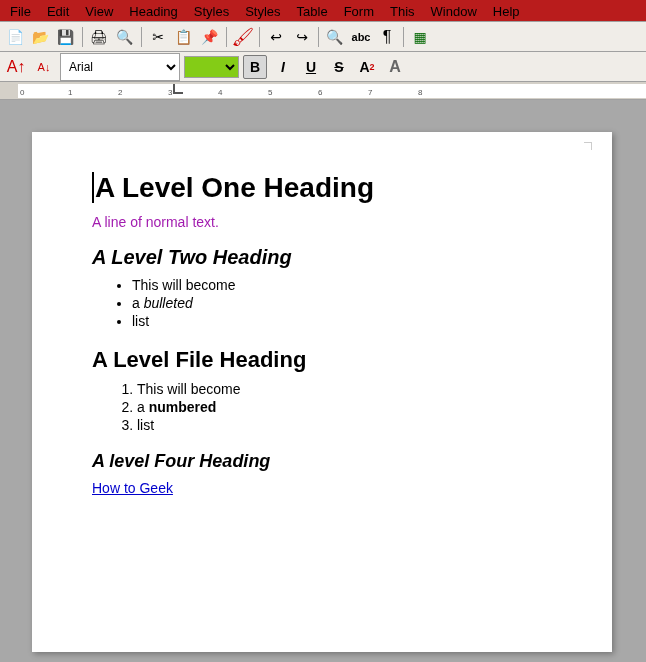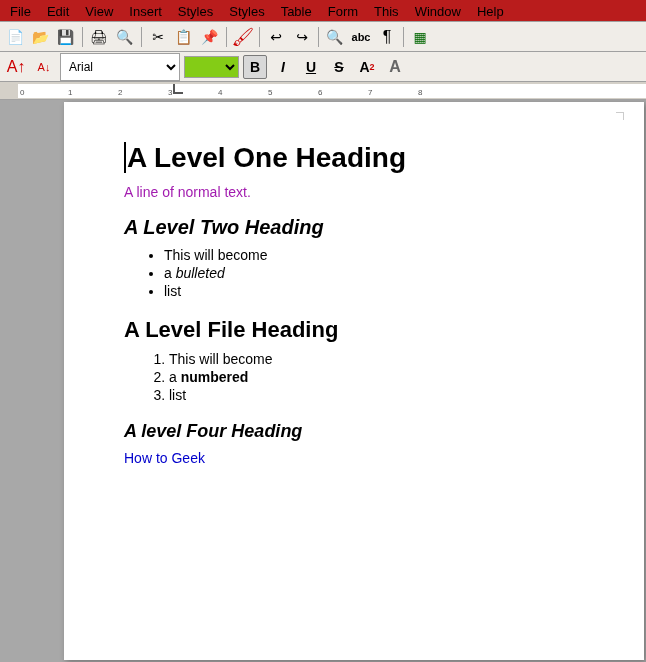--- a/index.html
+++ b/index.html
@@ -104,24 +104,24 @@
       height: 14px;
       margin-left: 10px;
       flex: 1;
       position: relative;
     }
 
     
     .doc-area {
       background: #a8a8a8;
       overflow-y: auto;
-      padding: 2px;
+      padding: 32px;
       height: calc(662px - 22px - 30px - 30px - 18px);
       display: flex;
-      justify-content: flex-end;
+      justify-content: flex-start;
     }
     .page {
       background: white;
       width: 580px;
       min-height: 520px;
       padding: 40px 60px;
       box-shadow: 2px 2px 6px rgba(0,0,0,0.3);
       position: relative;
     }
 
@@ -179,38 +179,39 @@
       font-size: 18px;
       font-weight: bold;
       font-style: italic;
       color: #000;
       margin-bottom: 8px;
     }
     .link-text {
       font-family: Arial, sans-serif;
       font-size: 14px;
       color: #0000cc;
+      text-decoration: underline;
       cursor: pointer;
     }
 
     
     .cursor-line {
       display: inline;
       border-left: 2px solid black;
       margin-right: 1px;
     }
   </style>
 </head>
 <body>
 
 <div class="menubar">
   <span class="menubar-item">File</span>
   <span class="menubar-item">Edit</span>
   <span class="menubar-item">View</span>
-  <span class="menubar-item">Insert</span>
+  <span class="menubar-item">Heading</span>
   <span class="menubar-item">Styles</span>
   <span class="menubar-item">Styles</span>
   <span class="menubar-item">Table</span>
   <span class="menubar-item">Form</span>
   <span class="menubar-item">This</span>
   <span class="menubar-item">Window</span>
   <span class="menubar-item">Help</span>
 </div>
 
 <div class="toolbar1">

